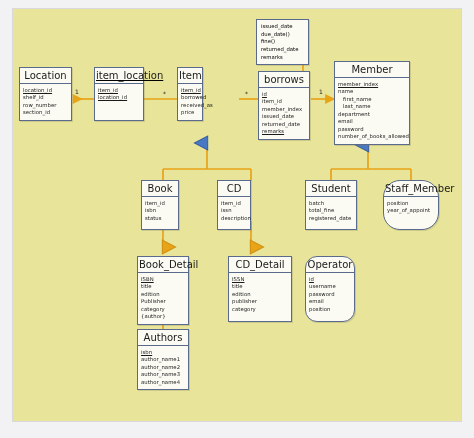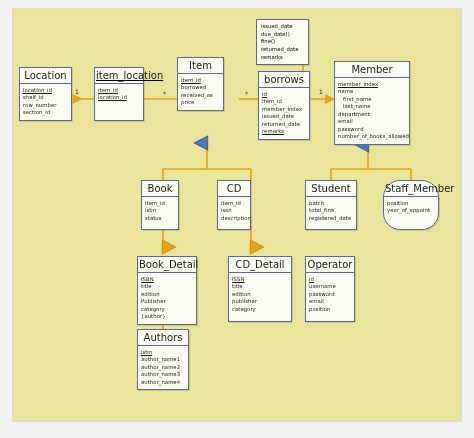--- a/index.html
+++ b/index.html
@@ -91,21 +91,21 @@
   </div>
 
   <div class="cls" style="left:81px;top:58px;width:50px;text-decoration:underline;">
     <div class="hd">item_location</div>
     <div class="bd" style="min-height:30px;">
       <div class="at u">item_id</div>
       <div class="at u">location_id</div>
     </div>
   </div>
 
-  <div class="cls" style="left:164px;top:48px;width:47px;">
+  <div class="cls" style="left:164px;top:58px;width:26px;">
     <div class="hd">Item</div>
     <div class="bd" style="min-height:28px;">
       <div class="at u">item_id</div>
       <div class="at">borrowed</div>
       <div class="at">received_as</div>
       <div class="at">price</div>
     </div>
   </div>
 
   <div class="cls" style="left:245px;top:62px;width:52px;">
@@ -162,21 +162,21 @@
   </div>
 
   <div class="cls" style="left:370px;top:171px;width:56px;border-radius:17px;">
     <div class="hd">Staff_Member</div>
     <div class="bd" style="min-height:26px;">
       <div class="at">position</div>
       <div class="at">year_of_appoint</div>
     </div>
   </div>
 
-  <div class="cls" style="left:124px;top:247px;width:60px;">
+  <div class="cls" style="left:124px;top:247px;width:52px;">
     <div class="hd">Book_Detail</div>
     <div class="bd">
       <div class="at u">ISBN</div>
       <div class="at">title</div>
       <div class="at">edition</div>
       <div class="at">Publisher</div>
       <div class="at">category</div>
       <div class="at">{author}</div>
     </div>
   </div>
@@ -185,21 +185,21 @@
     <div class="hd">CD_Detail</div>
     <div class="bd" style="min-height:42px;">
       <div class="at u">ISSN</div>
       <div class="at">title</div>
       <div class="at">edition</div>
       <div class="at">publisher</div>
       <div class="at">category</div>
     </div>
   </div>
 
-  <div class="cls" style="left:292px;top:247px;width:50px;">
+  <div class="cls" style="left:292px;top:247px;width:50px;border-radius:12px;">
     <div class="hd">Operator</div>
     <div class="bd" style="min-height:42px;">
       <div class="at u">id</div>
       <div class="at">username</div>
       <div class="at">password</div>
       <div class="at">email</div>
       <div class="at">position</div>
     </div>
   </div>
 

